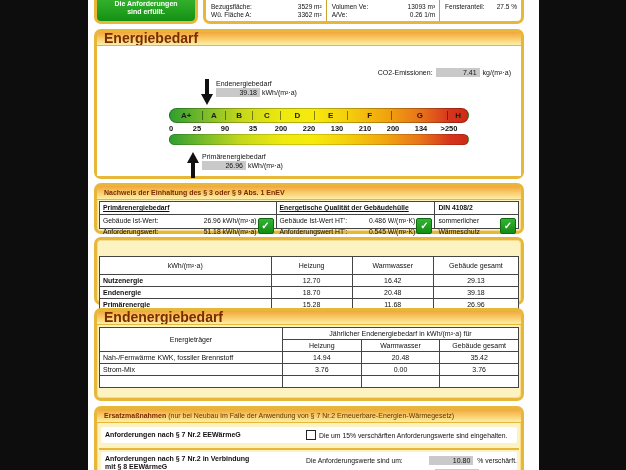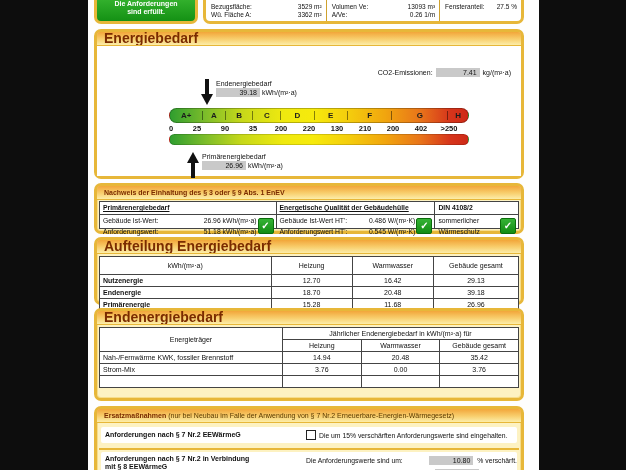--- a/index.html
+++ b/index.html
@@ -190,21 +190,21 @@
           <div class="scale-numbers">
             <span class="first" style="left:0">0</span>
             <span style="left:9.33%">25</span>
             <span style="left:18.67%">90</span>
             <span style="left:28%">35</span>
             <span style="left:37.33%">200</span>
             <span style="left:46.67%">220</span>
             <span style="left:56%">130</span>
             <span style="left:65.33%">210</span>
             <span style="left:74.67%">200</span>
-            <span style="left:84%">402</span>
+            <span style="left:84%">134</span>
             <span style="left:93.33%">&gt;250</span>
           </div>
           <div class="scale-bottom scale-grad"></div>
         </div>
 
         <div class="marker" style="left:90px; top:106px;">
           <svg class="arrow-icon" width="12" height="26" viewBox="0 0 12 26">
             <polygon points="6,0 0,11 12,11" fill="#111"></polygon>
             <rect x="4" y="11" width="4" height="15" fill="#111"></rect>
           </svg>
@@ -253,21 +253,20 @@
           </div>
           <div class="nw-row">
             <span>Wärmeschutz</span>
           </div>
           <div class="check">✓</div>
         </div>
       </div>
     </div>
 
     <div class="goldbox" style="left:6px; top:237px; width:430px; height:68px;">
-      <div class="section-header">Aufteilung Energiebedarf</div>
       <table class="dtable">
         <tbody>
             <tr>
           <td class="c hh" style="width:42%;">kWh/(m²·a)</td>
           <td class="c hh" style="width:19%;">Heizung</td>
           <td class="c hh" style="width:19%;">Warmwasser</td>
           <td class="c hh" style="width:20%;">Gebäude gesamt</td>
         </tr>
         <tr>
           <td class="b">Nutzenergie</td>

